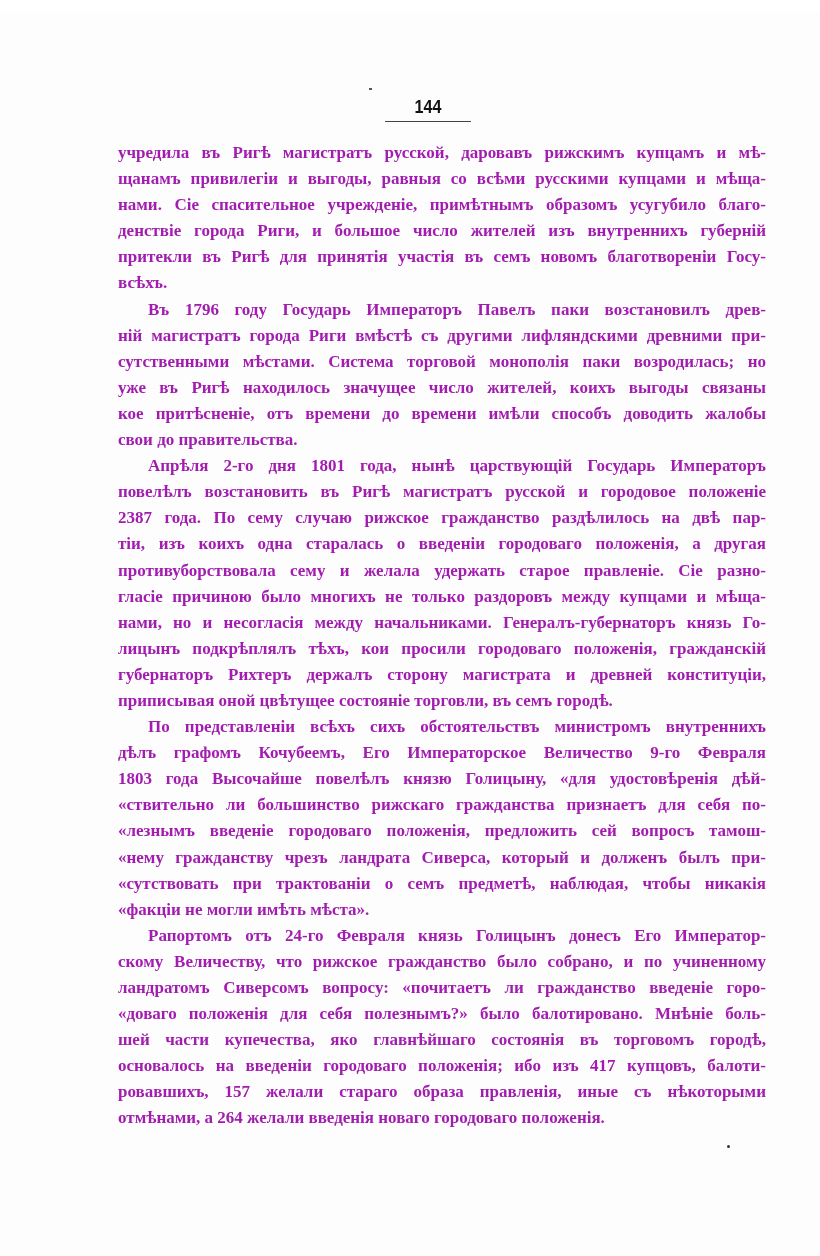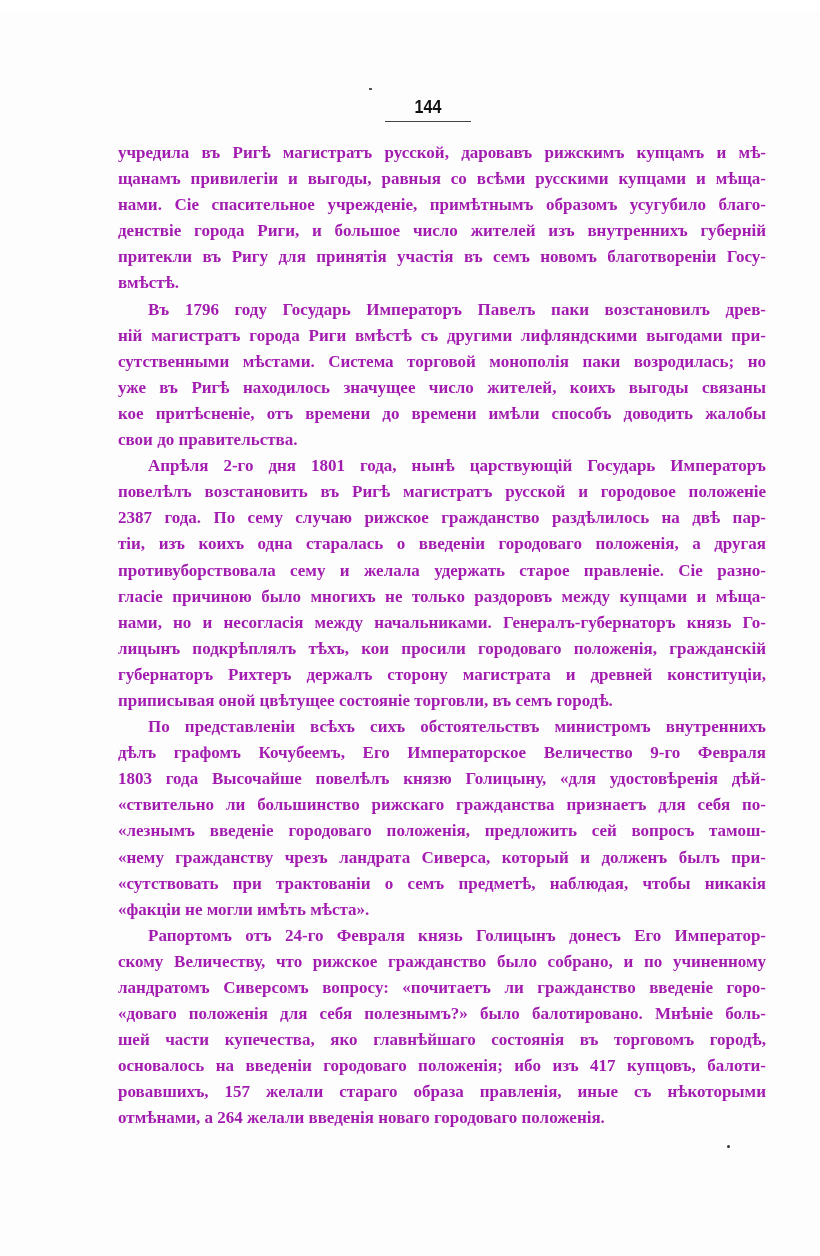--- a/index.html
+++ b/index.html
@@ -34,26 +34,26 @@
 <div class="page">
   <div class="speck"></div>
   <div class="page-number">144</div>
   <div class="page-rule"></div>
   <div class="body-text" id="body-text">
       <div class="para">
         <div class="line">учредила въ Ригѣ магистратъ русской, даровавъ рижскимъ купцамъ и мѣ-</div>
         <div class="line">щанамъ привилегіи и выгоды, равныя со всѣми русскими купцами и мѣща-</div>
         <div class="line">нами. Сіе спасительное учрежденіе, примѣтнымъ образомъ усугубило благо-</div>
         <div class="line">денствіе города Риги, и большое число жителей изъ внутреннихъ губерній</div>
-        <div class="line">притекли въ Ригу для принятія участія въ семъ новомъ благотвореніи Госу-</div>
-        <div class="line last">вмѣстѣ.</div>
+        <div class="line">притекли въ Ригѣ для принятія участія въ семъ новомъ благотвореніи Госу-</div>
+        <div class="line last">всѣхъ.</div>
       </div>
       <div class="para">
         <div class="line indent">Въ 1796 году Государь Императоръ Павелъ паки возстановилъ древ-</div>
-        <div class="line">ній магистратъ города Риги вмѣстѣ съ другими лифляндскими выгодами при-</div>
+        <div class="line">ній магистратъ города Риги вмѣстѣ съ другими лифляндскими древними при-</div>
         <div class="line">сутственными мѣстами. Система торговой монополія паки возродилась; но</div>
         <div class="line">уже въ Ригѣ находилось значущее число жителей, коихъ выгоды связаны</div>
         <div class="line">кое притѣсненіе, отъ времени до времени имѣли способъ доводить жалобы</div>
         <div class="line last">свои до правительства.</div>
       </div>
       <div class="para">
         <div class="line indent">Апрѣля 2-го дня 1801 года, нынѣ царствующій Государь Императоръ</div>
         <div class="line">повелѣлъ возстановить въ Ригѣ магистратъ русской и городовое положеніе</div>
         <div class="line">2387 года. По сему случаю рижское гражданство раздѣлилось на двѣ пар-</div>
         <div class="line">тіи, изъ коихъ одна старалась о введеніи городоваго положенія, а другая</div>

